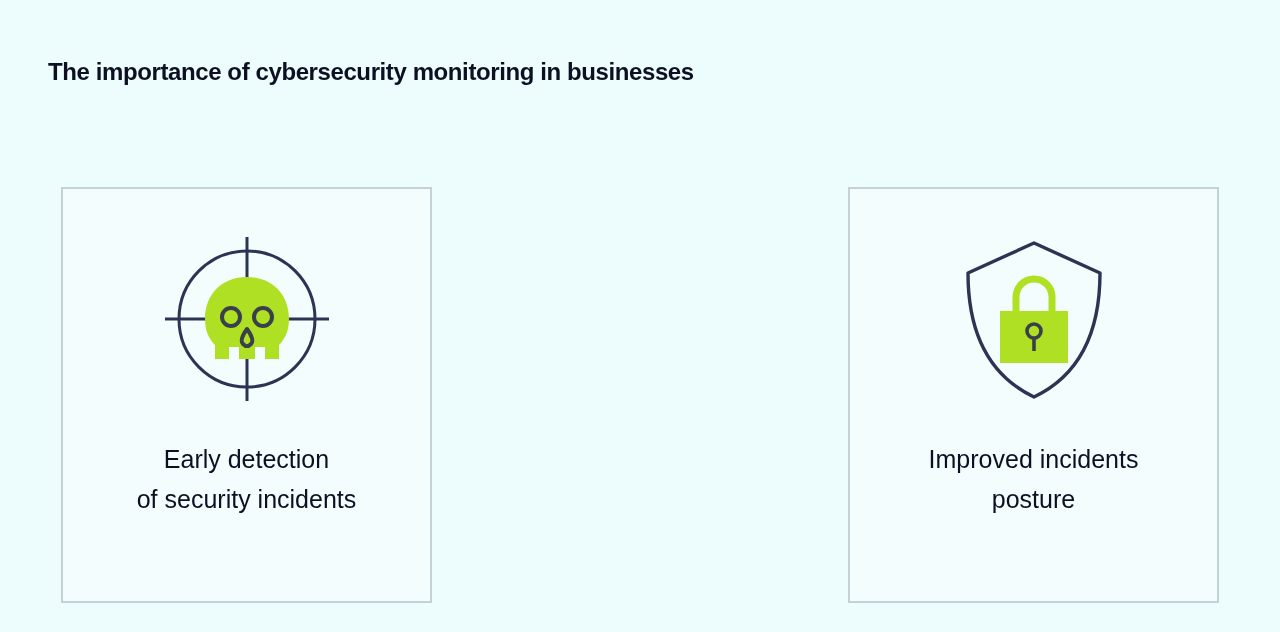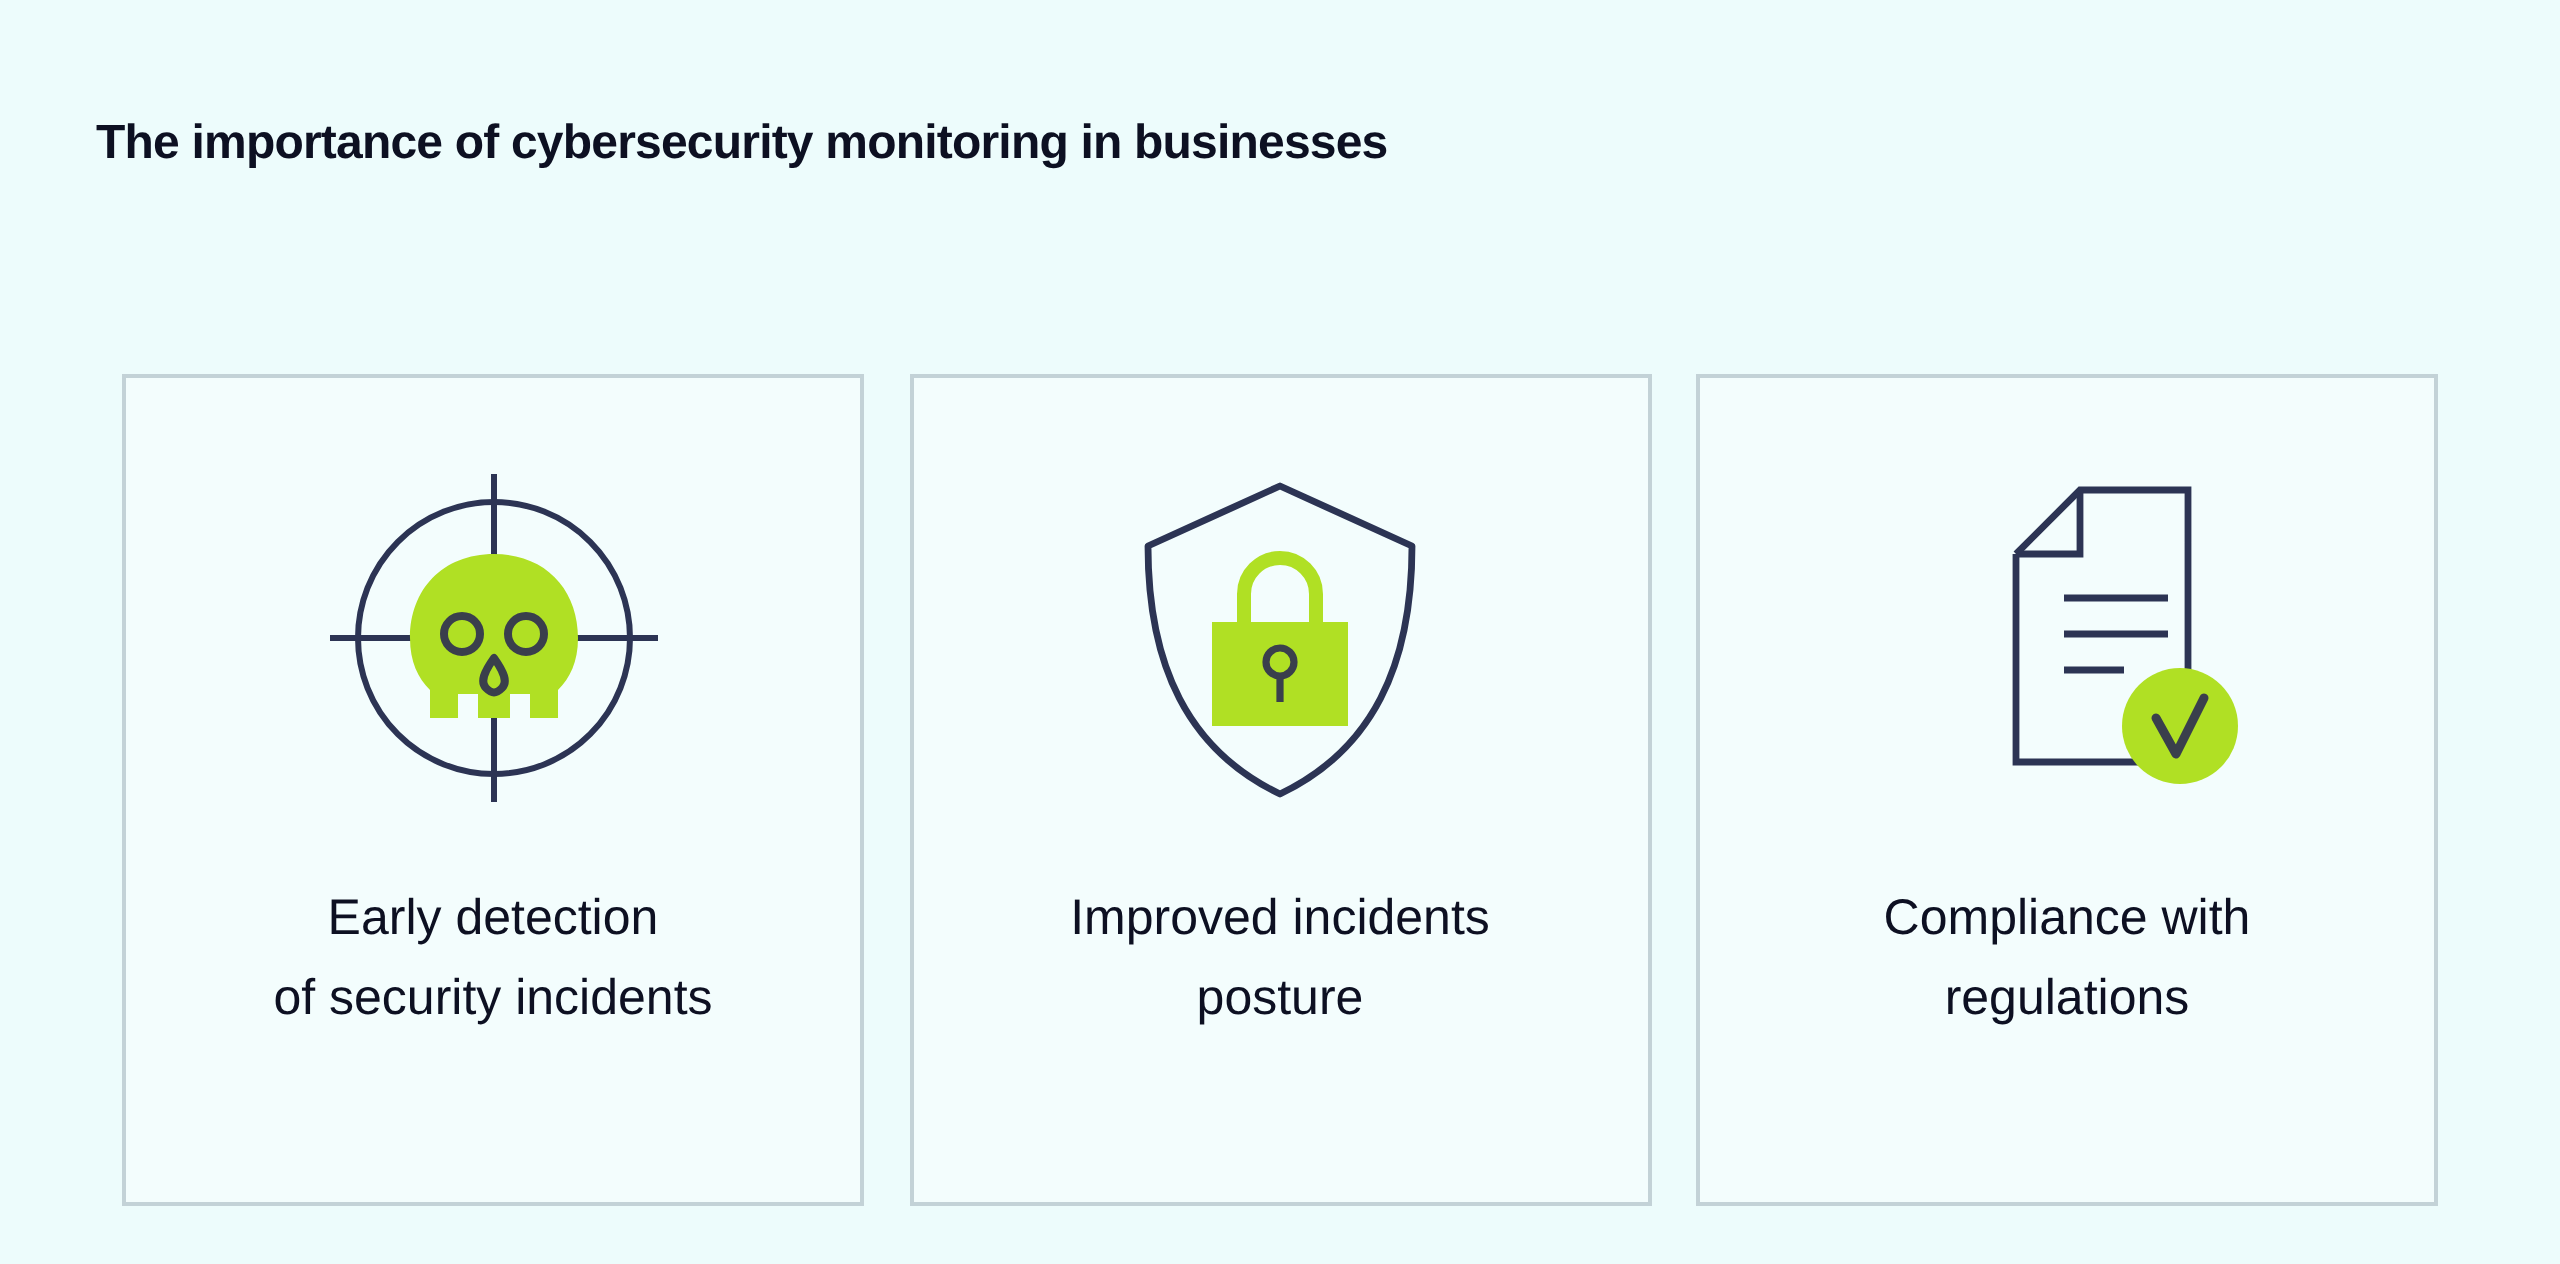--- a/index.html
+++ b/index.html
@@ -139,35 +139,15 @@
           <rect x="56" y="82" width="68" height="52" fill="#b0e024"></rect>
 
           <circle cx="90" cy="102" r="7" fill="none" stroke="#3a3f4c" stroke-width="3.6"></circle>
           <line x1="90" y1="108" x2="90" y2="122" stroke="#3a3f4c" stroke-width="3.6"></line>
         </svg>
       </div>
       <div class="card-label">Improved incidents
 posture</div>
     </div>
 
-    <div class="card">
-      <div class="card-icon">
-        <svg width="180" height="180" viewBox="0 0 180 180" aria-hidden="true">
-
-          <path d="M64 48 L 96 16 L 150 16 L 150 120" fill="none" stroke="#2c3454" stroke-width="3.4" stroke-linejoin="miter"></path>
-          <path d="M64 48 L 64 152 L 132 152" fill="none" stroke="#2c3454" stroke-width="3.4" stroke-linejoin="miter"></path>
-
-          <path d="M64 48 L 96 48 L 96 16" fill="none" stroke="#2c3454" stroke-width="3.4" stroke-linejoin="miter"></path>
-
-          <line x1="88" y1="70" x2="140" y2="70" stroke="#2c3454" stroke-width="3.4"></line>
-          <line x1="88" y1="88" x2="140" y2="88" stroke="#2c3454" stroke-width="3.4"></line>
-          <line x1="88" y1="106" x2="118" y2="106" stroke="#2c3454" stroke-width="3.4"></line>
-
-          <circle cx="146" cy="134" r="29" fill="#b0e024"></circle>
-          <path d="M134 130 L 144 148 L 158 120" fill="none" stroke="#3a3f4c" stroke-width="4.5" stroke-linecap="round" stroke-linejoin="round"></path>
-        </svg>
-      </div>
-      <div class="card-label">Compliance with
-regulations</div>
-    </div>
 
   </div>
 </div>
 
 </body></html>

